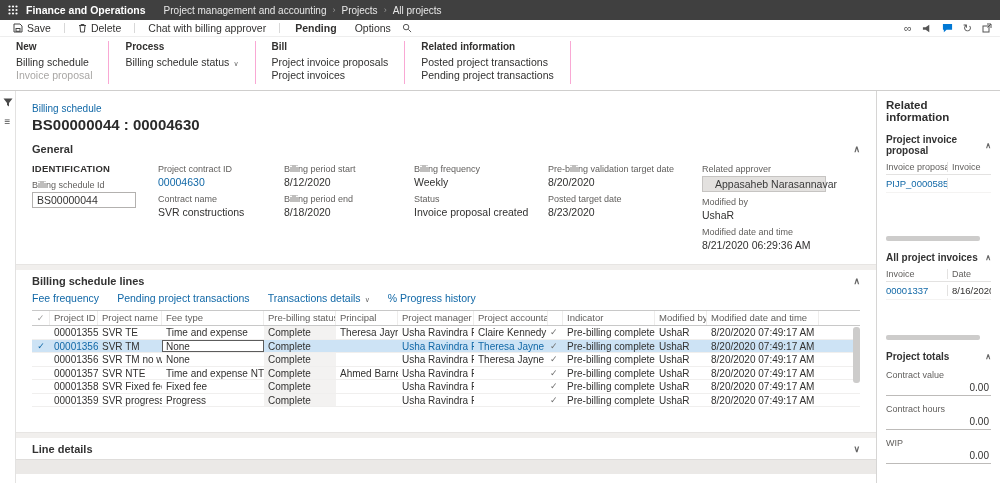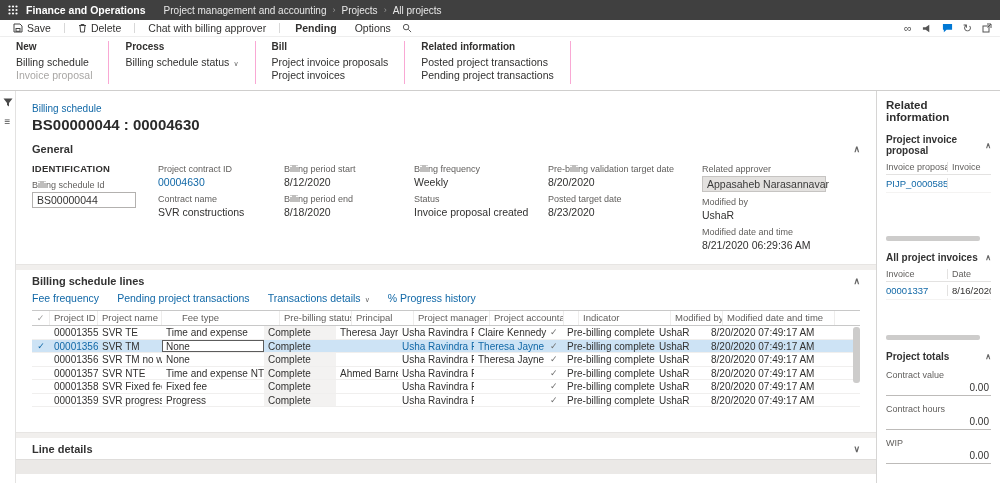--- a/index.html
+++ b/index.html
@@ -50,21 +50,21 @@
   .band-lg{height:15px;background:#ebe9e7;border-top:1px solid #dfdddb}
 
   
   .gfields{display:flex;gap:14px;padding:0 16px 12px}
   .gcol{display:flex;flex-direction:column}
   .gc1{width:112px}.gc2{width:112px}.gc3{width:116px}.gc4{width:120px}.gc5{width:140px}.gc6{width:152px}
   .grp-head{font-size:9.5px;font-weight:bold;margin:4px 0 1px;letter-spacing:.2px}
   .flabel{font-size:9px;color:#605e5c;margin:5px 0 2px;white-space:nowrap}
   .fvalue{font-size:10.5px;color:#323130;min-height:13px;white-space:nowrap}
   .fvalue.boxed{border:1px solid #b3b1af;padding:1px 4px;width:104px;background:#fff}
-  .fvalue.disabled{background:#e3e1df;border:1px solid #c6c4c2;padding:1px 4px;width:124px;color:#3a3a3a}
+  .fvalue.disabled{background:#e3e1df;border:1px solid #c6c4c2;padding:1px 12px;width:124px;color:#3a3a3a}
   .fvalue.link{color:#1168a7;cursor:pointer}
 
   
   .ltoolbar{display:flex;gap:18px;padding:1px 16px 6px;font-size:10.5px;color:#1168a7}
   .ltool{cursor:pointer;white-space:nowrap}
   .gridwrap{margin:0 16px;position:relative;border-top:1px solid #c8c8c8;height:122px;overflow:hidden}
   .grow{display:flex;height:13.5px;align-items:center;border-bottom:1px solid #f0efee;font-size:10px}
   .grow.ghead{height:15px;border-bottom:1px solid #c8c8c8;color:#605e5c;font-size:9.5px}
   .grow.sel{background:#cde3f5}
   .gcell{flex:0 0 auto;padding:0 4px;overflow:hidden;white-space:nowrap;height:100%;line-height:13px}
@@ -271,21 +271,21 @@
         <span class="ltool">Pending project transactions</span>
         <span class="ltool"><span>Transactions details</span><span class="ddw">∨</span></span>
         <span class="ltool">% Progress history</span>
       </div>
       <div class="gridwrap">
         <div>
             <div class="grow ghead">
               <div class="gcell gsel">✓</div>
               <div class="gcell" style="width: 48px;">Project ID</div>
               <div class="gcell" style="width: 64px;">Project name</div>
-              <div class="gcell" style="width: 102px; margin-left: 16px;">Fee type</div>
+              <div class="gcell" style="width: 102px;">Fee type</div>
               <div class="gcell" style="width: 72px;">Pre-billing status</div>
               <div class="gcell" style="width: 62px;">Principal</div>
               <div class="gcell" style="width: 76px;">Project manager</div>
               <div class="gcell" style="width: 74px;">Project accountant</div>
               <div class="gcell" style="width: 15px;"></div>
               <div class="gcell" style="width: 92px;">Indicator</div>
               <div class="gcell" style="width: 52px;">Modified by</div>
               <div class="gcell" style="width: 112px;">Modified date and time</div>
               <div class="gcell gfill"></div>
             </div>

